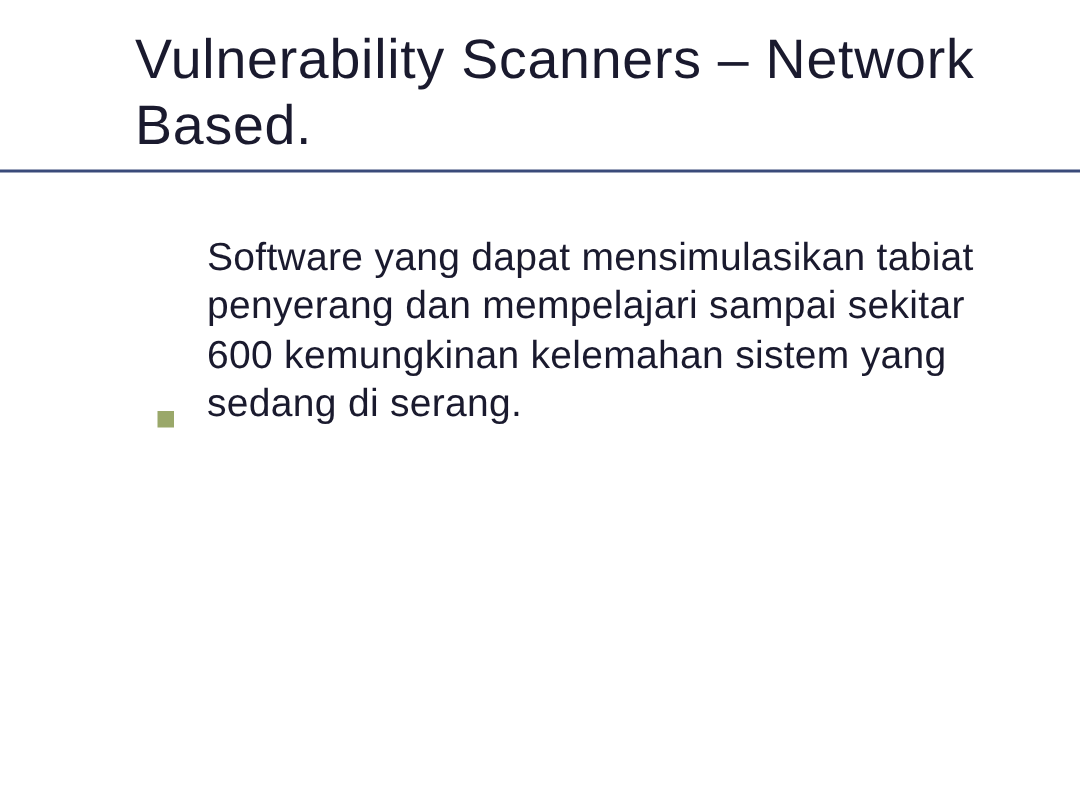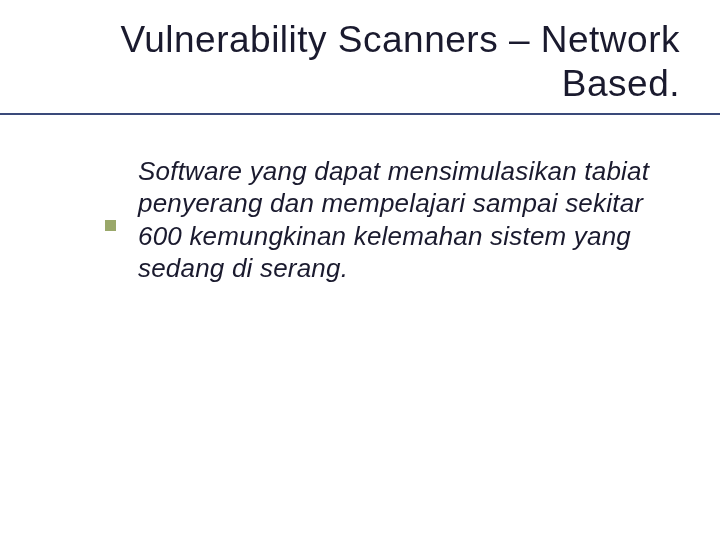--- a/index.html
+++ b/index.html
@@ -24,30 +24,28 @@
       border-bottom: 2px solid #3a4a7a;
       padding-bottom: 6px;
       margin-bottom: 40px;
     }
     .title {
       font-size: 37px;
       font-weight: normal;
       color: #1a1a2e;
       line-height: 1.2;
       letter-spacing: 0.5px;
-      text-align: right;
     }
     .content {
       padding: 0 60px 0 105px;
     }
     .bullet-item {
       display: flex;
-      align-items: center;
+      align-items: flex-end;
       gap: 22px;
-      font-style: italic;
     }
     .bullet-marker {
       width: 11px;
       height: 11px;
       background: #9aa86a;
       flex-shrink: 0;
       margin-top: 11px;
     }
     .bullet-text {
       font-size: 26px;

